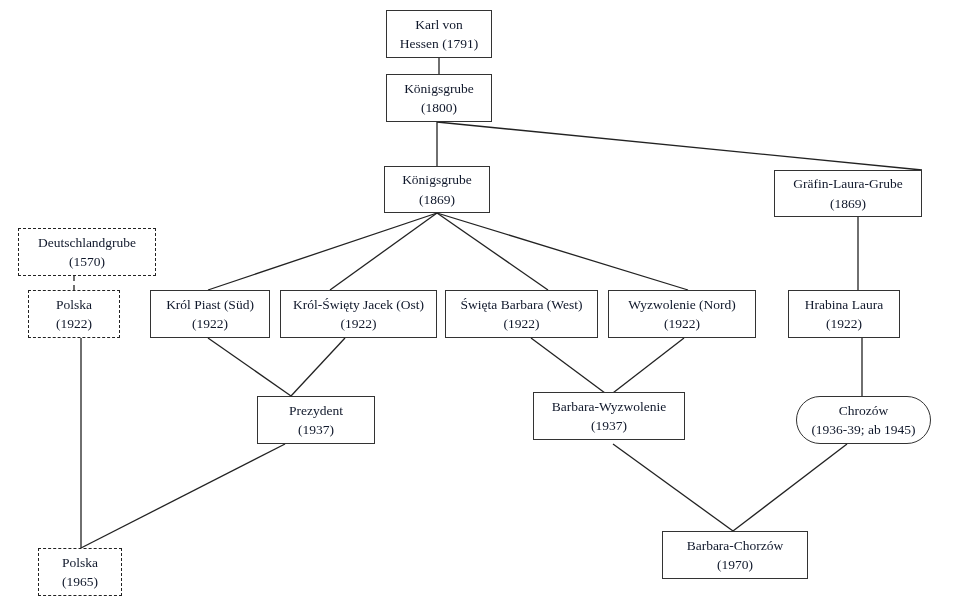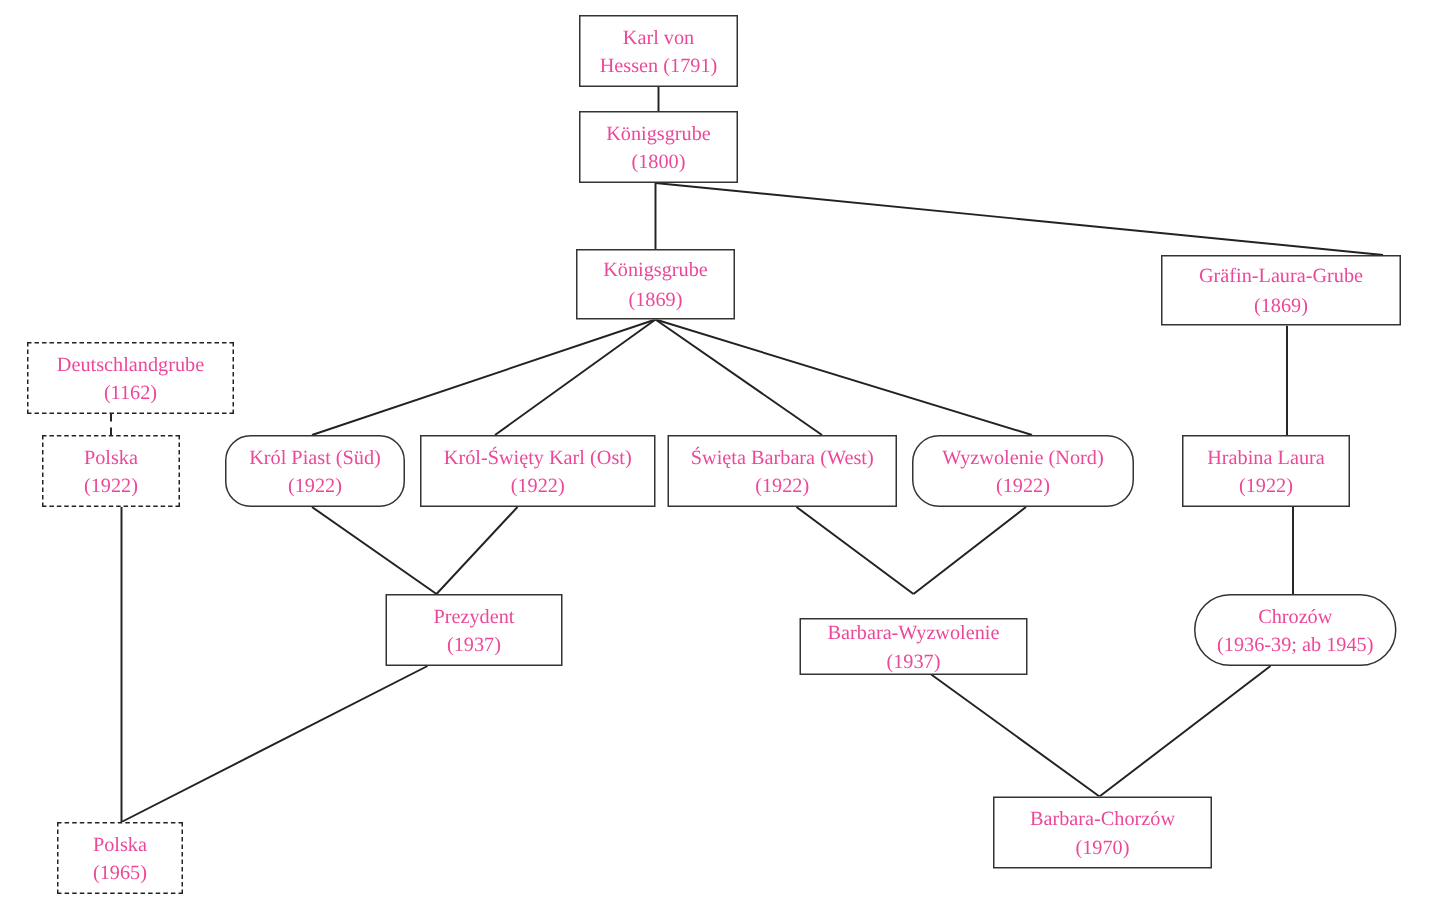--- a/index.html
+++ b/index.html
@@ -26,21 +26,21 @@
   }
   .node {
     position: absolute;
     box-sizing: border-box;
     display: flex;
     flex-direction: column;
     align-items: center;
     justify-content: center;
     background: #ffffff;
     border: 1.4px solid #333333;
-    color: #ec4899;
+    color: #0f172a;
     font-size: 13.5px;
     line-height: 1.42;
     text-align: center;
     z-index: 2;
   }
   .node.dashed {
     border-style: dashed;
     border-width: 1.6px;
     border-color: #222222;
   }
@@ -80,57 +80,57 @@
         <span class="line2">Hessen (1791)</span>
       </div>
       <div class="node" style="left: 386px; top: 74px; width: 106px; height: 48px;">
         <span class="line1">Königsgrube</span>
         <span class="line2">(1800)</span>
       </div>
       <div class="node" style="left: 384px; top: 166px; width: 106px; height: 47px;">
         <span class="line1">Königsgrube</span>
         <span class="line2">(1869)</span>
       </div>
-      <div class="node" style="left: 774px; top: 170px; width: 160px; height: 47px;">
+      <div class="node" style="left: 774px; top: 170px; width: 148px; height: 47px;">
         <span class="line1">Gräfin-Laura-Grube</span>
         <span class="line2">(1869)</span>
       </div>
       <div class="node dashed" style="left: 18px; top: 228px; width: 138px; height: 48px;">
         <span class="line1">Deutschlandgrube</span>
-        <span class="line2">(1162)</span>
+        <span class="line2">(1570)</span>
       </div>
       <div class="node dashed" style="left: 28px; top: 290px; width: 92px; height: 48px;">
         <span class="line1">Polska</span>
         <span class="line2">(1922)</span>
       </div>
-      <div class="node" style="left: 150px; top: 290px; width: 120px; height: 48px; border-radius: 17px;">
+      <div class="node" style="left: 150px; top: 290px; width: 120px; height: 48px;">
         <span class="line1">Król Piast (Süd)</span>
         <span class="line2">(1922)</span>
       </div>
       <div class="node" style="left: 280px; top: 290px; width: 157px; height: 48px;">
-        <span class="line1">Król-Święty Karl (Ost)</span>
+        <span class="line1">Król-Święty Jacek (Ost)</span>
         <span class="line2">(1922)</span>
       </div>
       <div class="node" style="left: 445px; top: 290px; width: 153px; height: 48px;">
         <span class="line1">Święta Barbara (West)</span>
         <span class="line2">(1922)</span>
       </div>
-      <div class="node" style="left: 608px; top: 290px; width: 148px; height: 48px; border-radius: 18px;">
+      <div class="node" style="left: 608px; top: 290px; width: 148px; height: 48px;">
         <span class="line1">Wyzwolenie (Nord)</span>
         <span class="line2">(1922)</span>
       </div>
       <div class="node" style="left: 788px; top: 290px; width: 112px; height: 48px;">
         <span class="line1">Hrabina Laura</span>
         <span class="line2">(1922)</span>
       </div>
       <div class="node" style="left: 232px; top: 396px; width: 118px; height: 48px; margin-left: 25px;">
         <span class="line1">Prezydent</span>
         <span class="line2">(1937)</span>
       </div>
-      <div class="node" style="left: 533px; top: 412px; width: 152px; height: 38px;">
+      <div class="node" style="left: 533px; top: 392px; width: 152px; height: 48px;">
         <span class="line1">Barbara-Wyzwolenie</span>
         <span class="line2">(1937)</span>
       </div>
       <div class="node" style="left: 796px; top: 396px; width: 135px; height: 48px; border-radius: 24px;">
         <span class="line1">Chrozów</span>
         <span class="line2">(1936-39; ab 1945)</span>
       </div>
       <div class="node" style="left: 662px; top: 531px; width: 146px; height: 48px;">
         <span class="line1">Barbara-Chorzów</span>
         <span class="line2">(1970)</span>

